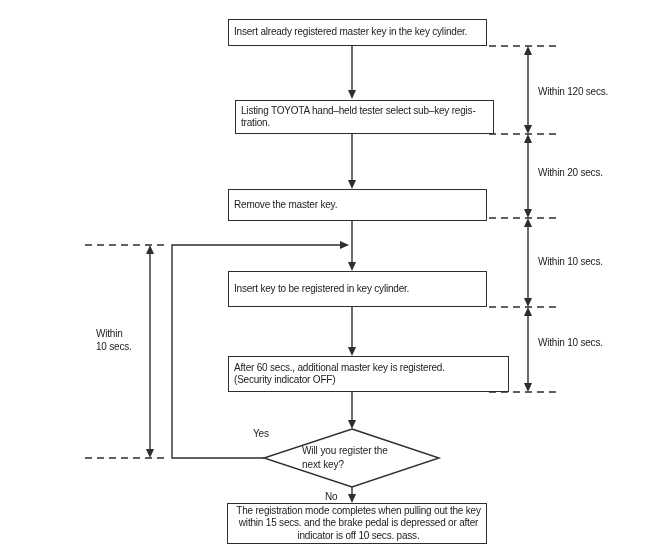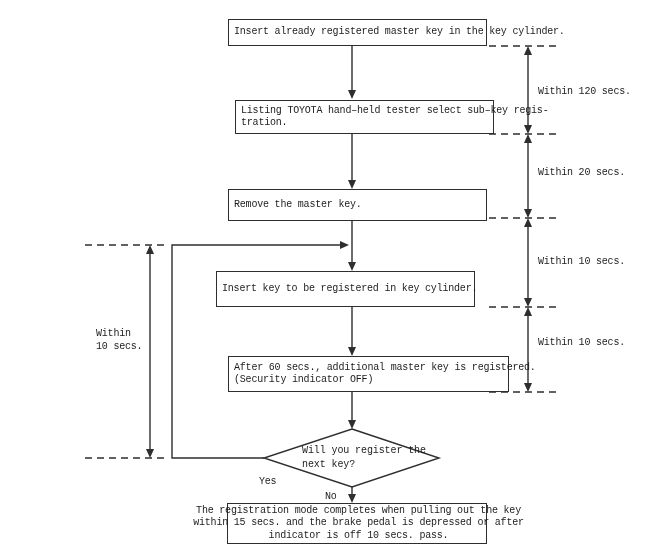--- a/index.html
+++ b/index.html
@@ -1,21 +1,21 @@
 <!DOCTYPE html>
 <html><head>
 <meta charset="utf-8">
 <style>
   html, body { margin: 0; padding: 0; background: #ffffff; }
   #stage {
     position: relative;
     width: 652px;
     height: 554px;
     background: #ffffff;
-    font-family: Liberation Mono, monospace;
+    font-family: Liberation Sans, sans-serif;
     color: #1c1c1c;
     overflow: hidden;
   }
   #wires { position: absolute; left: 0; top: 0; }
   .pbox {
     position: absolute;
     border: 1.5px solid #2e2e2e;
     background: #ffffff;
     display: flex;
     flex-direction: column;
@@ -137,41 +137,41 @@
 
   <div class="pbox" style="left:228px; top:100px; width:259px; height:34px;margin-left:7px;">
     <div class="tline">Listing TOYOTA hand–held tester select sub–key regis-</div>
     <div class="tline">tration.</div>
   </div>
 
   <div class="pbox" style="left:228px; top:189px; width:259px; height:32px;">
     <div class="tline">Remove the master key.</div>
   </div>
 
-  <div class="pbox" style="left:216px; top:271px; width:259px; height:36px;">
+  <div class="pbox" style="left:228px; top:271px; width:259px; height:36px;">
     <div class="tline">Insert key to be registered in key cylinder.</div>
   </div>
 
   <div class="pbox" style="left:228px; top:356px; width:281px; height:36px;">
     <div class="tline">After 60 secs., additional master key is registered.</div>
     <div class="tline">(Security indicator OFF)</div>
   </div>
 
   <div class="pbox" style="left:227px; top:503px; width:260px; height:41px;align-items:center;">
     <div class="tline">The registration mode completes when pulling out the key</div>
     <div class="tline">within 15 secs. and the brake pedal is depressed or after</div>
     <div class="tline">indicator is off 10 secs. pass.</div>
   </div>
 
   <div class="decision-text">
     <div>Will you register the</div>
     <div>next key?</div>
   </div>
 
-  <div class="lbl" style="left:259px; top:427px;margin-top:48px;">Yes</div>
+  <div class="lbl" style="left:253px; top:427px;">Yes</div>
   <div class="lbl" style="left:325px; top:490px;">No</div>
 
   <div class="lbl" style="left:538px; top:85px;">Within 120 secs.</div>
   <div class="lbl" style="left:538px; top:166px;">Within 20 secs.</div>
   <div class="lbl" style="left:538px; top:255px;">Within 10 secs.</div>
   <div class="lbl" style="left:538px; top:336px;">Within 10 secs.</div>
 
   <div class="lbl" style="left:96px; top:327px;">
     <div>Within</div>
     <div>10 secs.</div>

